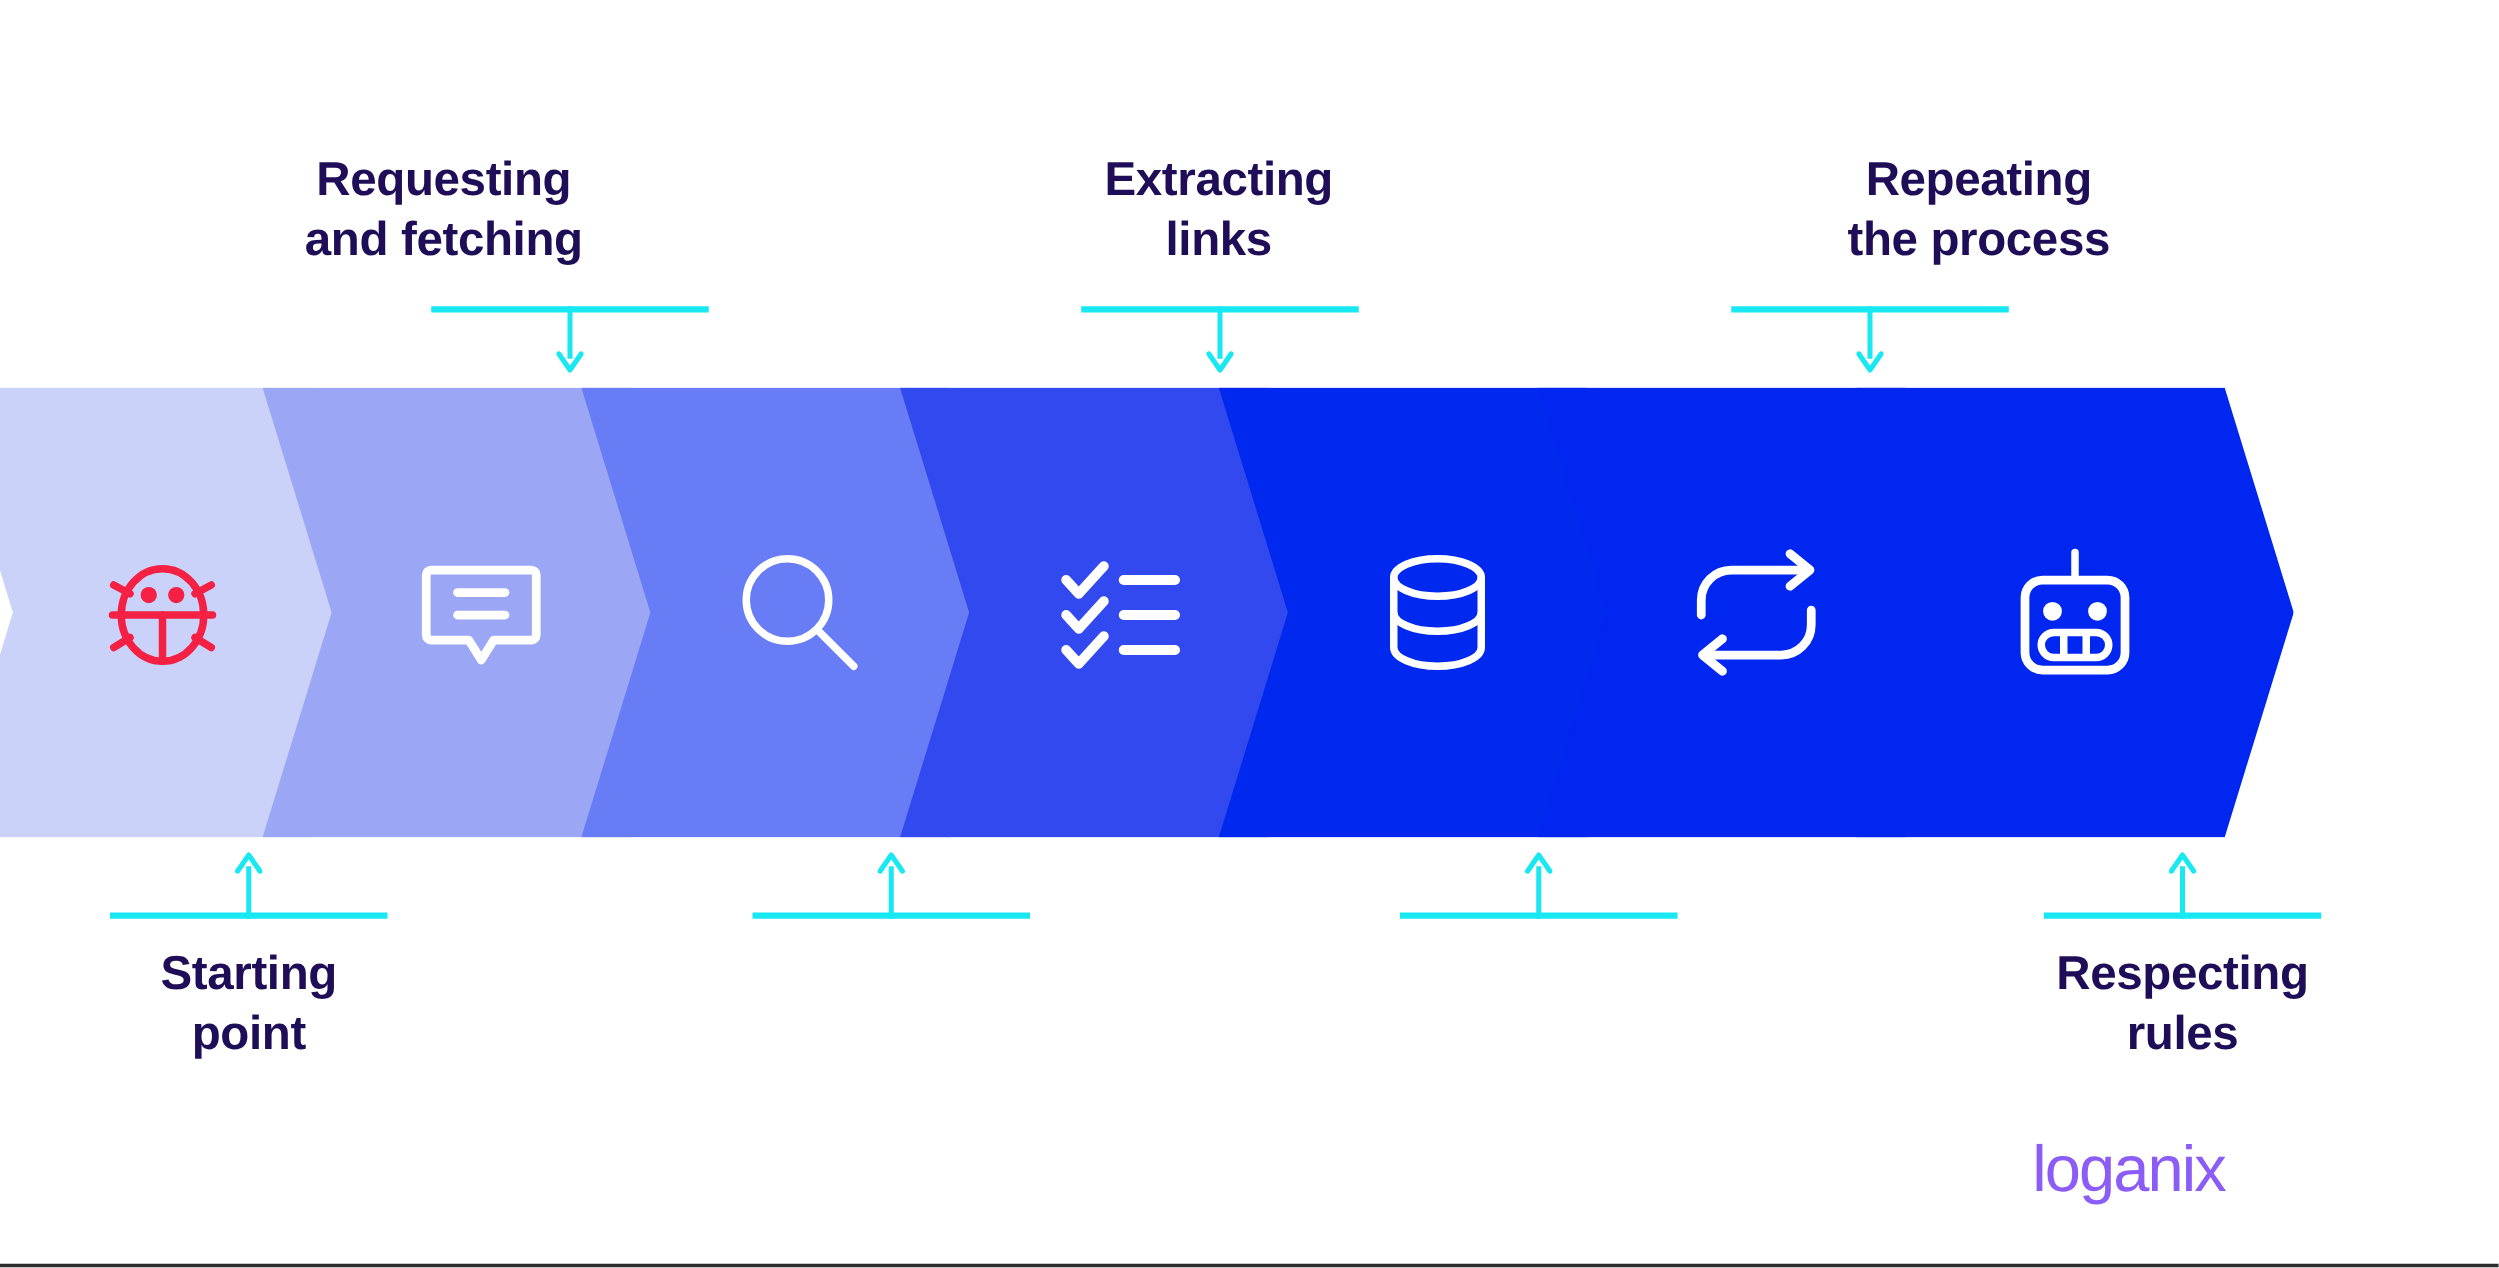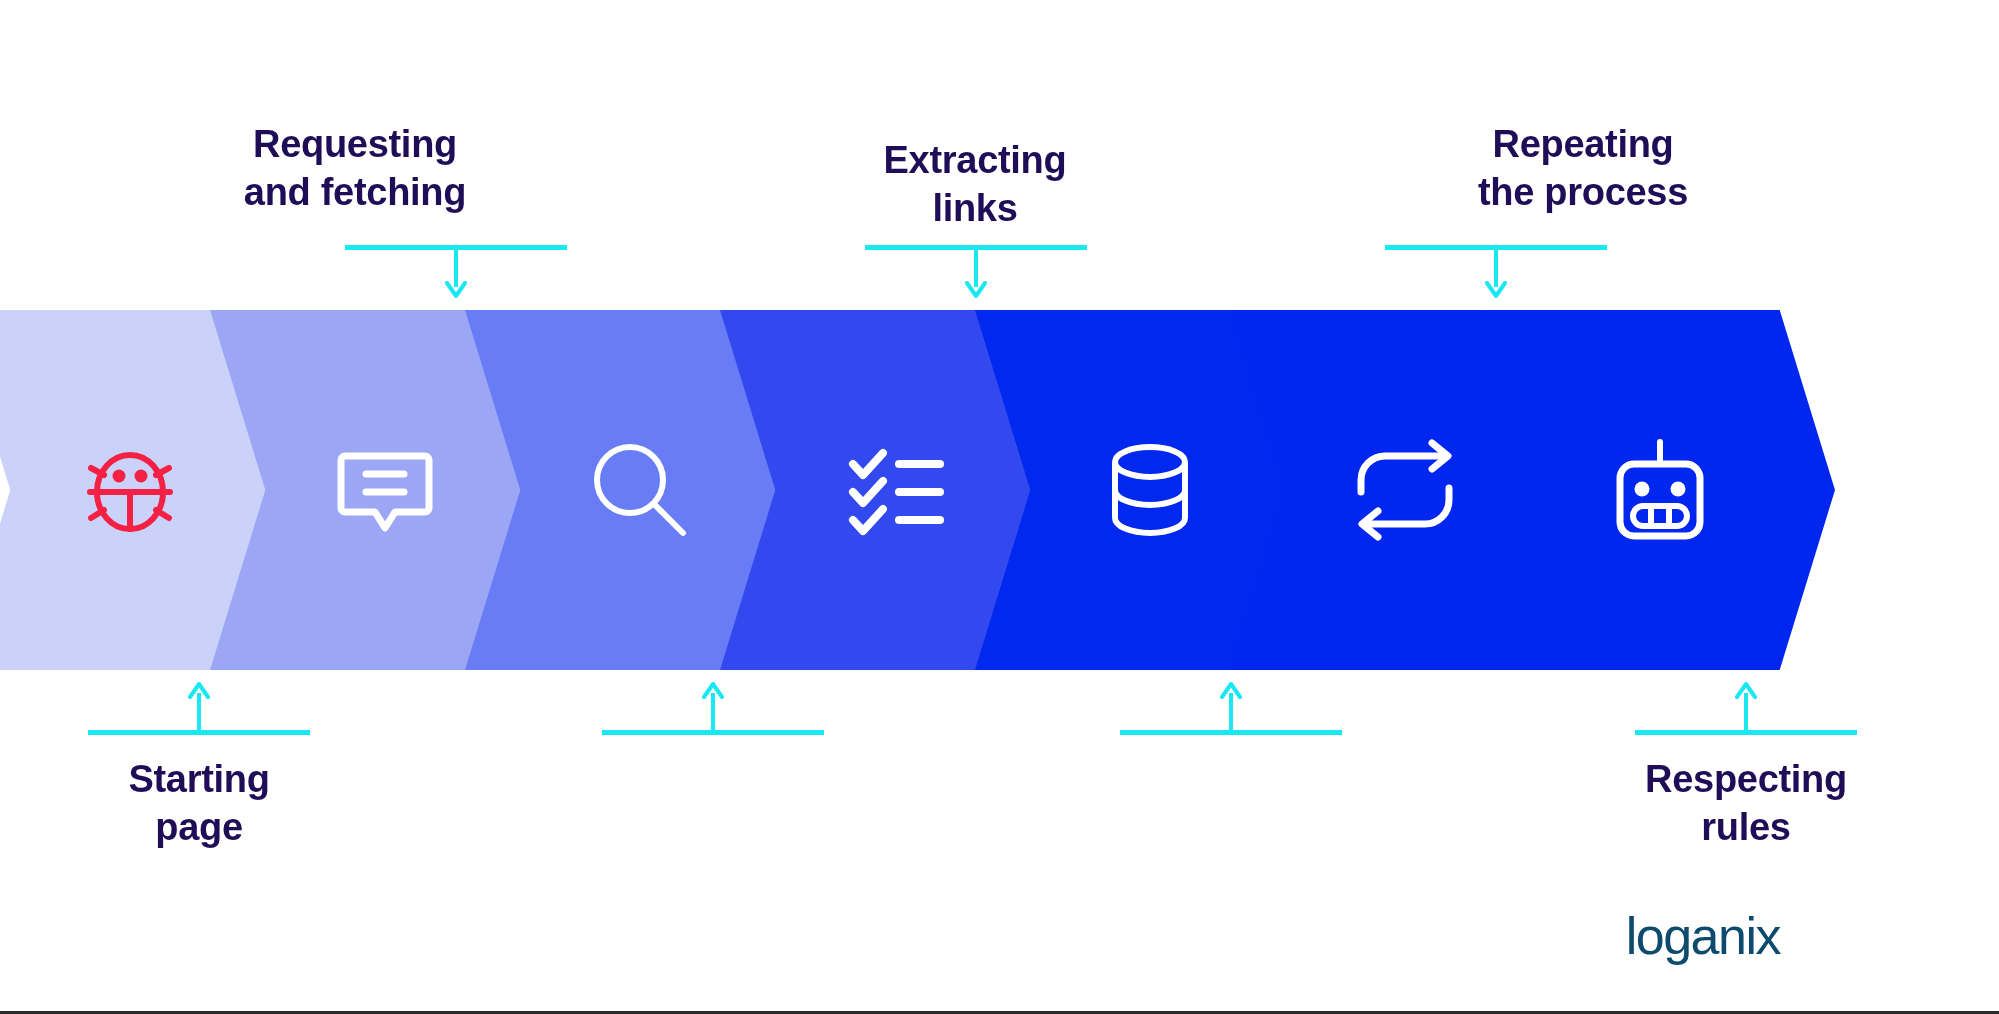--- a/index.html
+++ b/index.html
@@ -106,21 +106,21 @@
   
   .conn.up .rule { bottom: 0; }
   .conn.up .stem { bottom: 0; height: 42px; }
   .conn.up .head { bottom: 36px; }
 
   
   .brand {
     position: absolute;
     right: 38px;
     bottom: 52px;
-    color: #0c4a6e;
+    color: #8b5cf6;
     font-size: 52px;
     font-weight: 400;
     letter-spacing: -1.5px;
     line-height: 1;
   }
 </style>
 </head>
 <body>
 
 <div id="stage">
@@ -216,21 +216,21 @@
   <div class="conn down" style="left:345px; top:245px; width:222px; height:60px;">
     <span class="rule"></span>
     <span class="stem"></span>
     <span class="head">
       <svg width="22" height="18" viewBox="0 0 22 18" fill="none">
         <polyline points="2,2 11,15 20,2" stroke="#18E8F2" stroke-width="4" fill="none" stroke-linecap="round" stroke-linejoin="round"></polyline>
       </svg>
     </span>
   </div>
 
-  <div class="label top" style="left:845px; top:136px; width:260px;">Extracting
+  <div class="label top" style="left:845px; top:120px; width:260px;">Extracting
 links</div>
   <div class="conn down" style="left:865px; top:245px; width:222px; height:60px;">
     <span class="rule"></span>
     <span class="stem"></span>
     <span class="head">
       <svg width="22" height="18" viewBox="0 0 22 18" fill="none">
         <polyline points="2,2 11,15 20,2" stroke="#18E8F2" stroke-width="4" fill="none" stroke-linecap="round" stroke-linejoin="round"></polyline>
       </svg>
     </span>
   </div>
@@ -250,21 +250,21 @@
   <div class="conn up" style="left:88px; top:675px; width:222px; height:60px;">
     <span class="rule"></span>
     <span class="stem"></span>
     <span class="head">
       <svg width="22" height="18" viewBox="0 0 22 18" fill="none">
         <polyline points="2,16 11,3 20,16" stroke="#18E8F2" stroke-width="4" fill="none" stroke-linecap="round" stroke-linejoin="round"></polyline>
       </svg>
     </span>
   </div>
   <div class="label bottom" style="left:69px; top:755px; width:260px;">Starting
-page</div>
+point</div>
 
   <div class="conn up" style="left:602px; top:675px; width:222px; height:60px;">
     <span class="rule"></span>
     <span class="stem"></span>
     <span class="head">
       <svg width="22" height="18" viewBox="0 0 22 18" fill="none">
         <polyline points="2,16 11,3 20,16" stroke="#18E8F2" stroke-width="4" fill="none" stroke-linecap="round" stroke-linejoin="round"></polyline>
       </svg>
     </span>
   </div>

